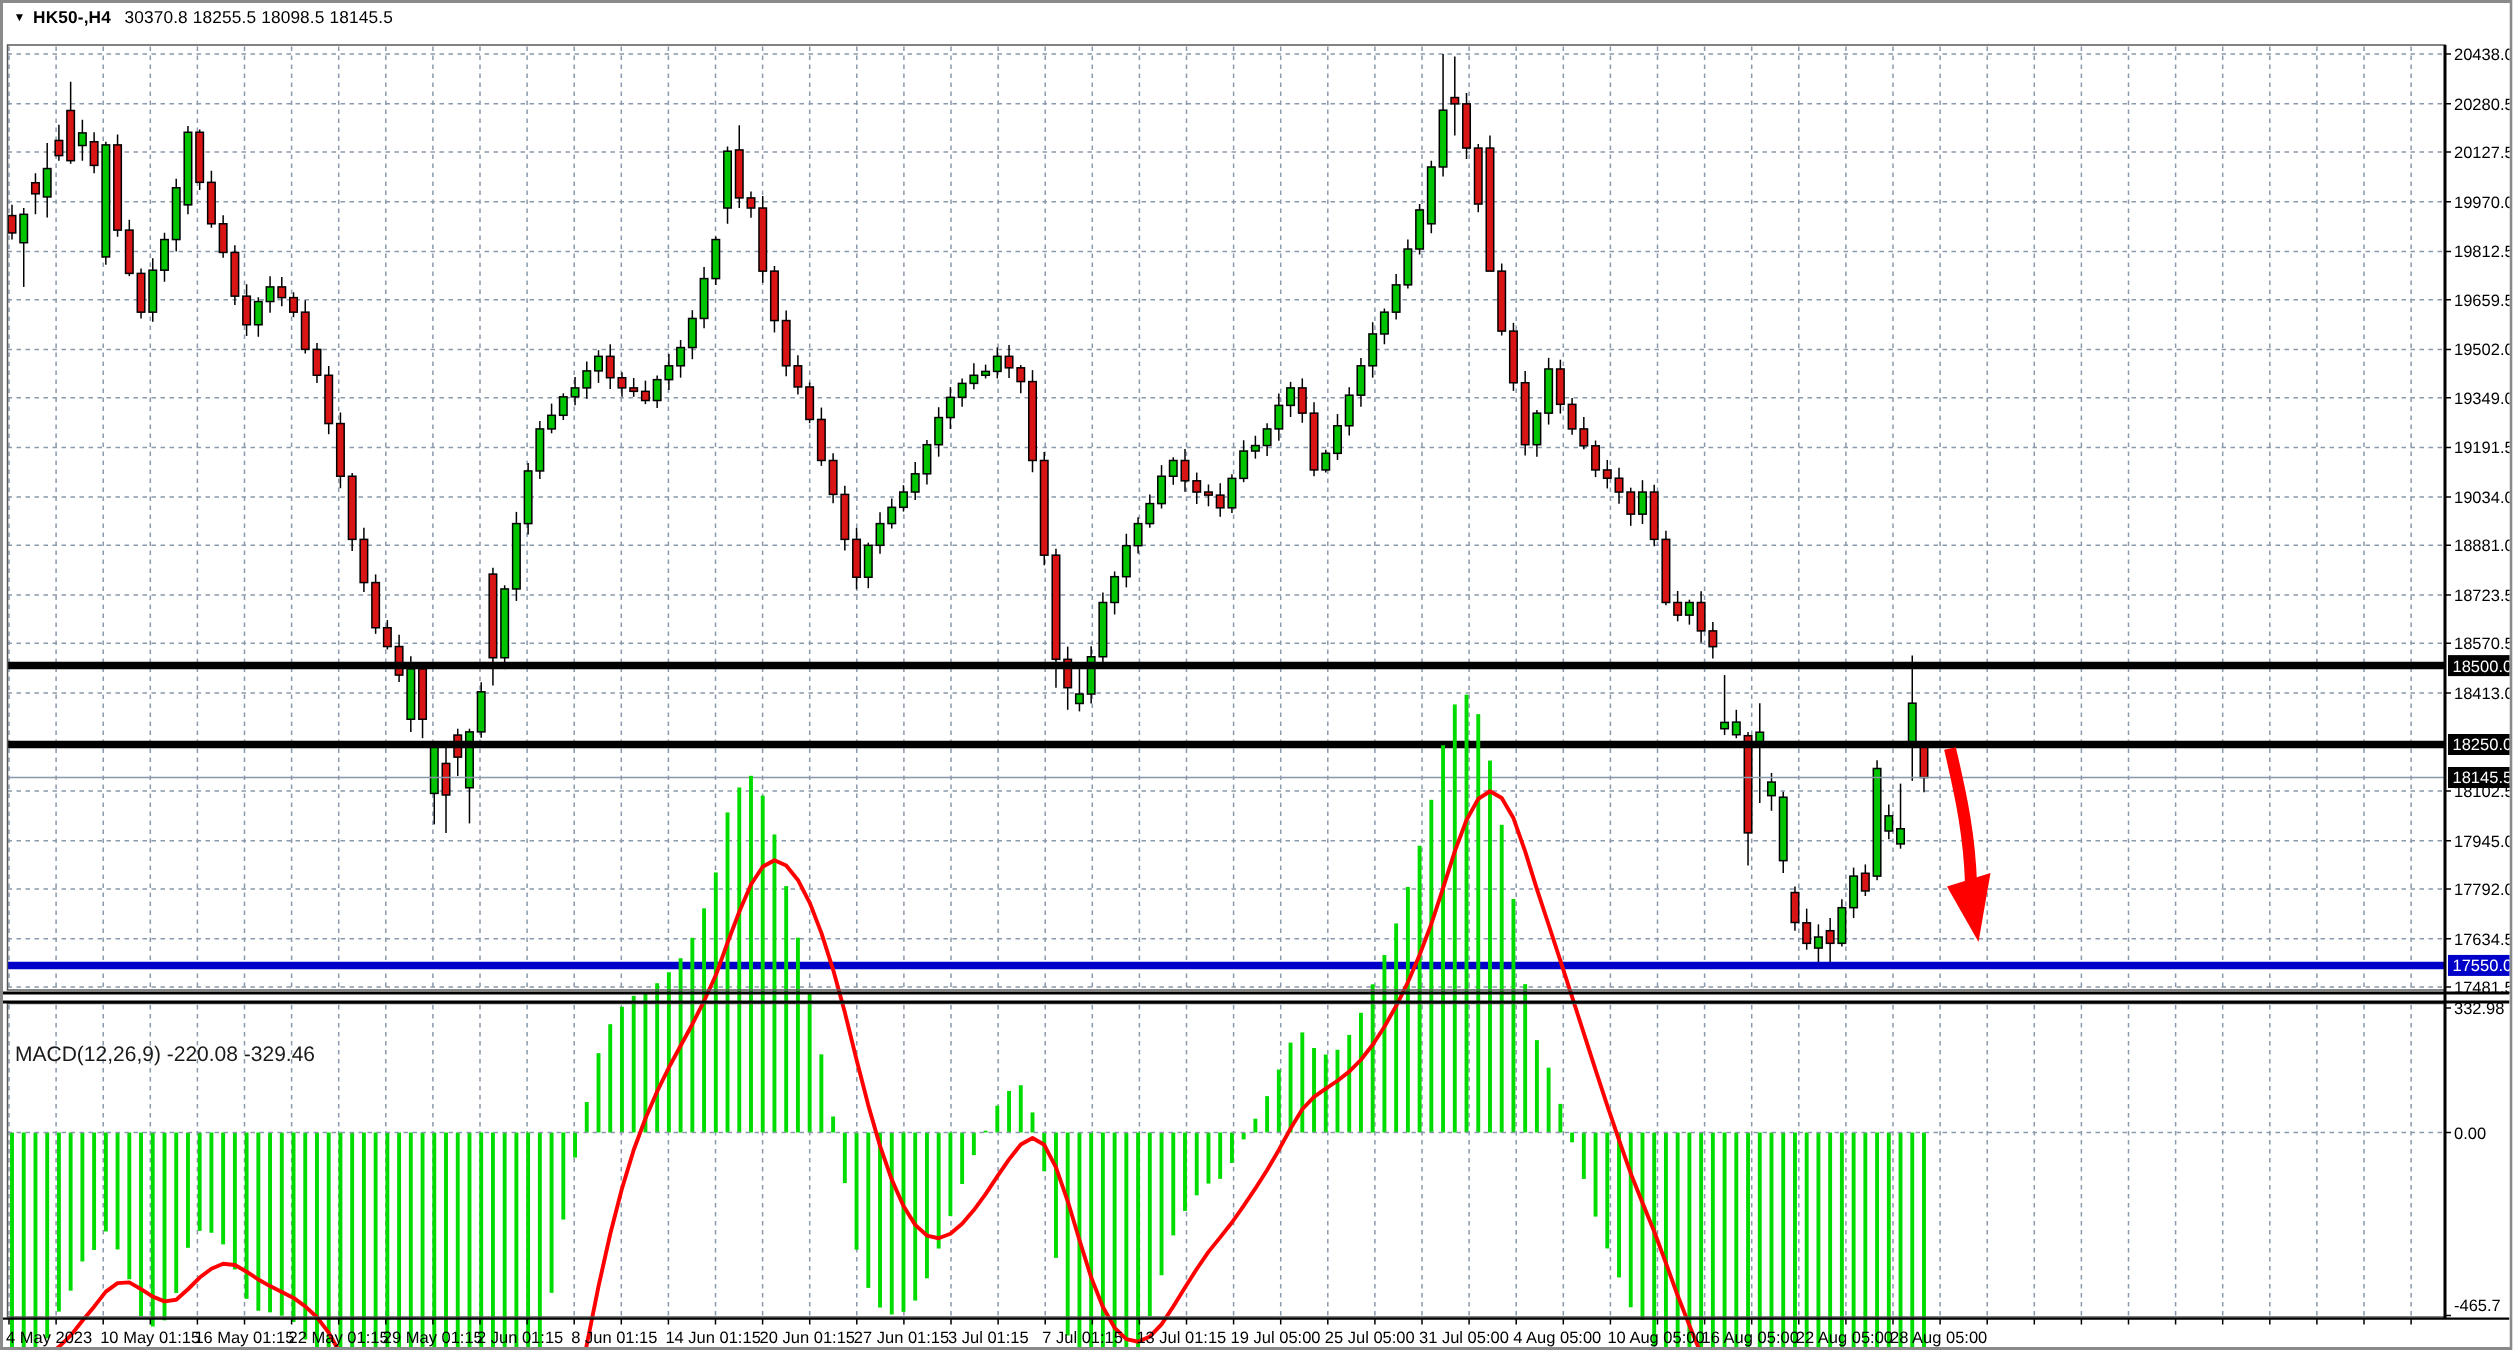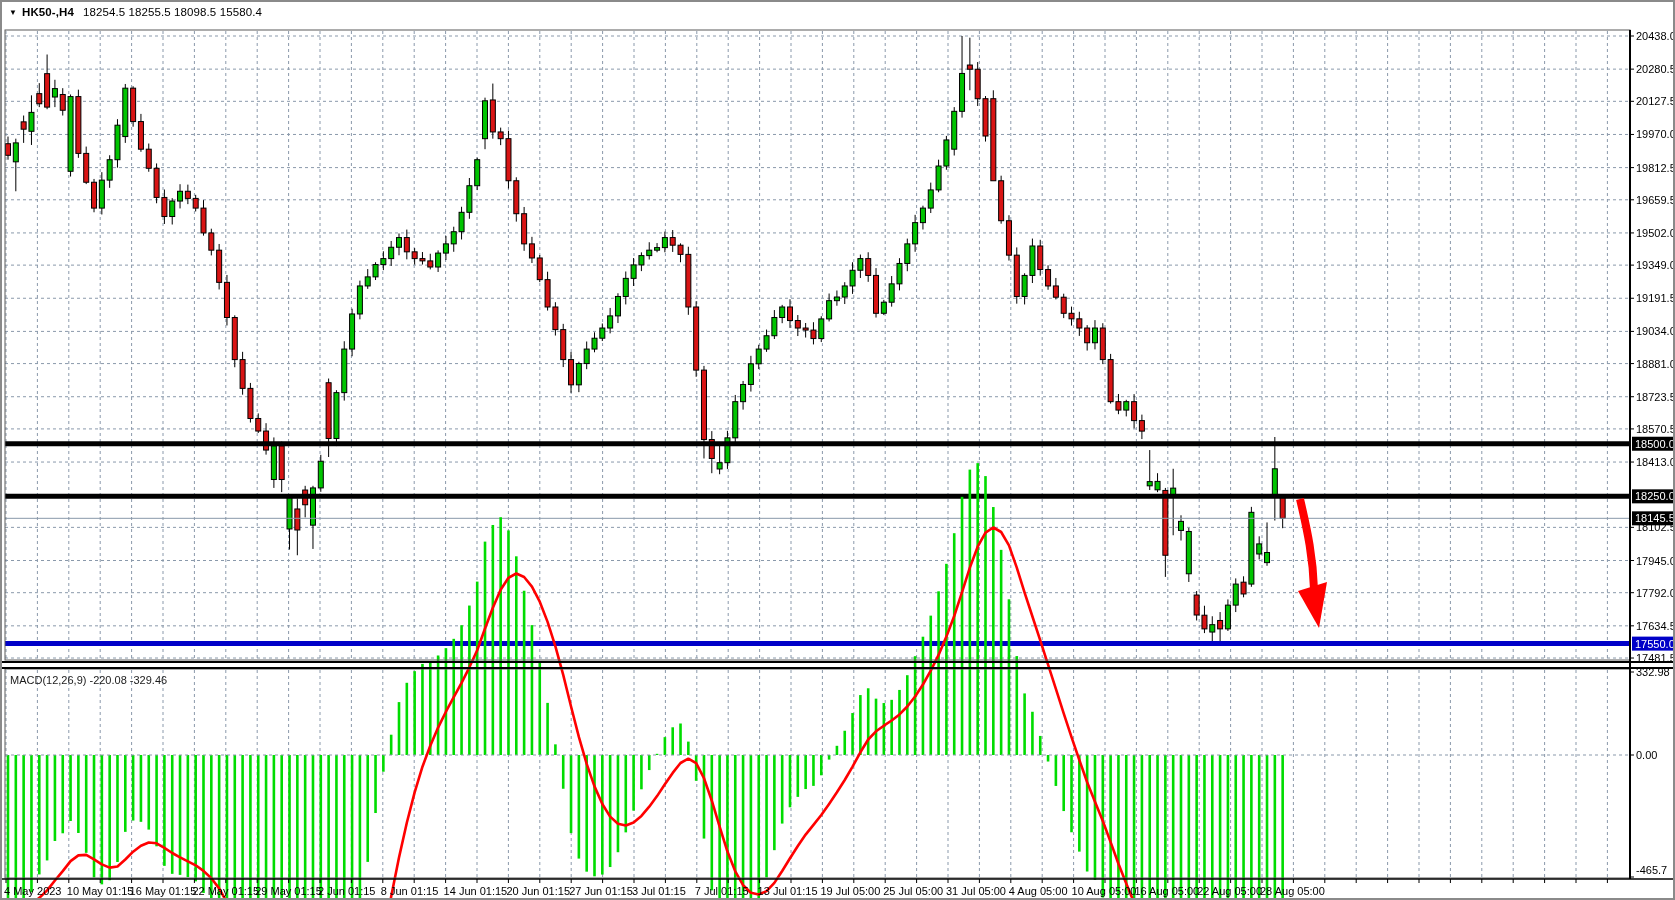--- a/index.html
+++ b/index.html
@@ -1,21 +1,21 @@
 <!DOCTYPE html>
 <html><head>
 <meta charset="utf-8">
 <style>
   html,body{margin:0;padding:0;background:#f0f0f0;font-family:"Liberation Sans",sans-serif;}
   #window{position:relative;width:1675px;height:900px;background:#ffffff;border:2px solid #8a8a8a;box-sizing:border-box;overflow:hidden;}
   #chart-svg{position:absolute;left:0;top:0;}
   .ovl{position:absolute;color:#000;white-space:pre;}
   #header{left:7px;top:4px;font-size:11.5px;letter-spacing:0.1px;}
   #header .dd{font-size:8px;position:relative;top:-1px;margin-right:5px;}
-  #macd-label{left:8px;top:672px;font-size:11px;color:#1a1a1a;}
+  #macd-label{left:8px;top:692px;font-size:14px;color:#1a1a1a;}
   .sp{margin-right:9px;font-weight:bold;}
 </style>
 </head>
 <body>
 
 <div id="window">
   <svg id="chart-svg" width="1675" height="900">
       <rect x="0" y="0" width="1675" height="900" fill="#ffffff"></rect>
       <line x1="4" y1="29" x2="4" y2="657" stroke="#8a99ab" stroke-width="1" stroke-dasharray="3 3"></line>
       <line x1="4" y1="668" x2="4" y2="875" stroke="#8a99ab" stroke-width="1" stroke-dasharray="3 3"></line>
@@ -765,15 +765,15 @@
       <line x1="1605.3999999999999" y1="877" x2="1605.3999999999999" y2="881" stroke="#000" stroke-width="1"></line>
       <rect x="1630" y="434.7424784346728" width="44" height="14" fill="#000000"></rect>
       <text x="1633" y="445.7424784346728" font-size="11px" fill="#ffffff" font-family="Liberation Sans, sans-serif">18500.0</text>
       <rect x="1630" y="487.34083736587417" width="44" height="14" fill="#000000"></rect>
       <text x="1633" y="498.34083736587417" font-size="11px" fill="#ffffff" font-family="Liberation Sans, sans-serif">18250.0</text>
       <rect x="1630" y="634.6162423732379" width="44" height="14" fill="#0000c8"></rect>
       <text x="1633" y="645.6162423732379" font-size="11px" fill="#ffffff" font-family="Liberation Sans, sans-serif">17550.0</text>
       <rect x="1630" y="509.3269513991163" width="44" height="14" fill="#000000"></rect>
       <text x="1633" y="520.3269513991163" font-size="11px" fill="#ffffff" font-family="Liberation Sans, sans-serif">18145.5</text>
     </svg>
-  <div id="header" class="ovl"><span class="dd">▼</span><span class="sp">HK50-,H4</span><span>18254.5 18255.5 18098.5 15580.4</span></div>
+  <div id="header" class="ovl"><span class="dd">▼</span><span class="sp">HK50-,H4</span><span>30370.8 18255.5 18098.5 18145.5</span></div>
   <div id="macd-label" class="ovl">MACD(12,26,9) -220.08 -329.46</div>
 </div>
 
 </body></html>

